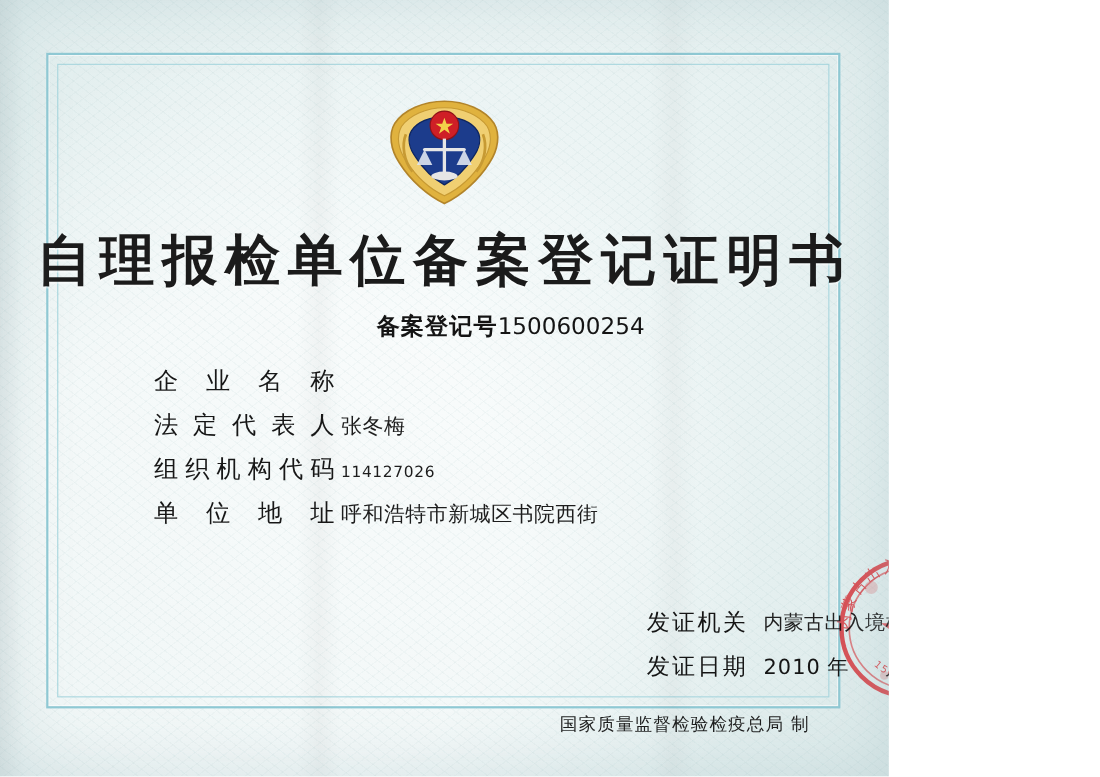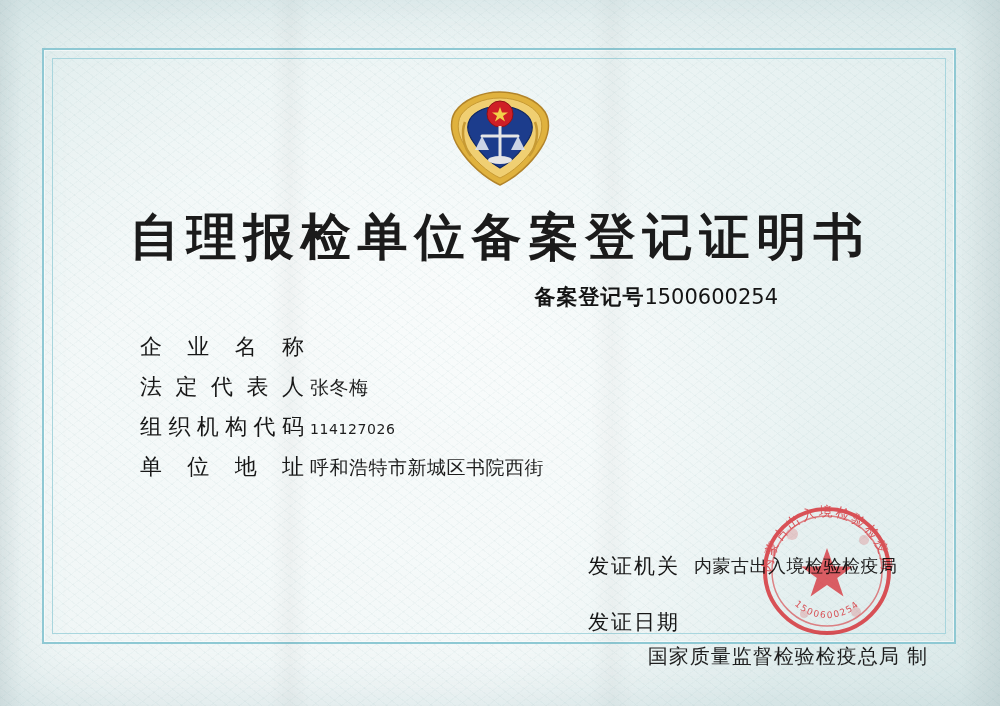--- a/index.html
+++ b/index.html
@@ -9,21 +9,21 @@
   }
   body {
     width: 1000px;
     height: 706px;
     overflow: hidden;
     font-family: "DejaVu Sans", "Liberation Sans", sans-serif;
   }
 
   #certificate {
     position: relative;
-    width: 1000px;
+    width: 808px;
     height: 706px;
     background:
       radial-gradient(ellipse at 50% 40%, #f2f8f8 0%, #eaf3f3 45%, #e2eeee 75%, #dbe9e9 100%);
     overflow: hidden;
   }
 
   
   #certificate::before {
     content: "";
     position: absolute;
@@ -169,25 +169,24 @@
     font-weight: 500;
   }
   .issuer-value {
     font-size: 18px;
     color: #202020;
     padding-left: 6px;
     letter-spacing: 0.5px;
   }
   .date-row {
     display: flex;
-    align-items: flex-start;
+    align-items: flex-end;
     height: 36px;
     font-size: 21px;
     color: #151515;
-    margin-top: 24px;
   }
   .date-row .issuer-label { flex: 0 0 100px; }
   .date-values {
     display: flex;
     align-items: baseline;
     padding-left: 6px;
     font-size: 19px;
     letter-spacing: 1px;
   }
   .date-values .num { margin-right: 6px; }
@@ -203,21 +202,21 @@
     opacity: 0.78;
     mix-blend-mode: multiply;
     pointer-events: none;
   }
 
   
   .footer {
     position: absolute;
     bottom: 36px;
     right: 72px;
-    font-size: 20px;
+    font-size: 16px;
     color: #1c1c1c;
     letter-spacing: 1px;
   }
 
   
   .vignette {
     position: absolute;
     inset: 0;
     box-shadow: inset 0 0 60px rgba(160,190,195,0.35);
     pointer-events: none;
@@ -308,20 +307,28 @@
 
     </div>
 
     <div class="issuer-block">
       <div class="issuer-row">
         <div class="issuer-label">发证机关</div>
         <div class="issuer-value">内蒙古出入境检验检疫局</div>
       </div>
       <div class="date-row">
         <div class="issuer-label">发证日期</div>
+        <div class="date-values">
+          <span class="num">2010</span>
+          <span class="unit">年</span>
+          <span class="num"></span>
+          <span class="unit">月</span>
+          <span class="num"></span>
+          <span class="unit">日</span>
+        </div>
       </div>
     </div>
 
     <div class="seal">
       <svg viewBox="0 0 150 150" width="150" height="150" aria-hidden="true">
         <defs>
           <path id="sealArcTop" d="M 20 75 A 55 55 0 0 1 130 75"></path>
           <path id="sealArcBottom" d="M 28 75 A 47 47 0 0 0 122 75"></path>
         </defs>
         <g fill="none" stroke="#d5232a" stroke-width="4">

